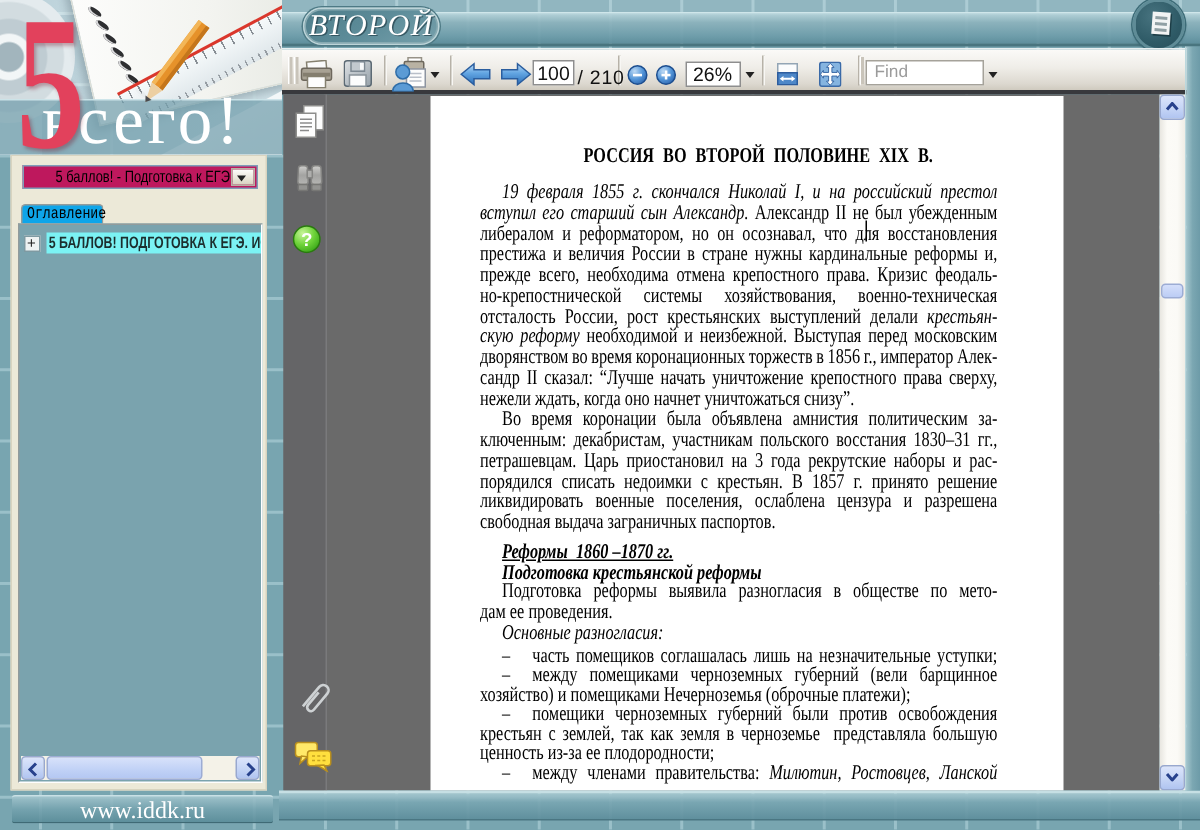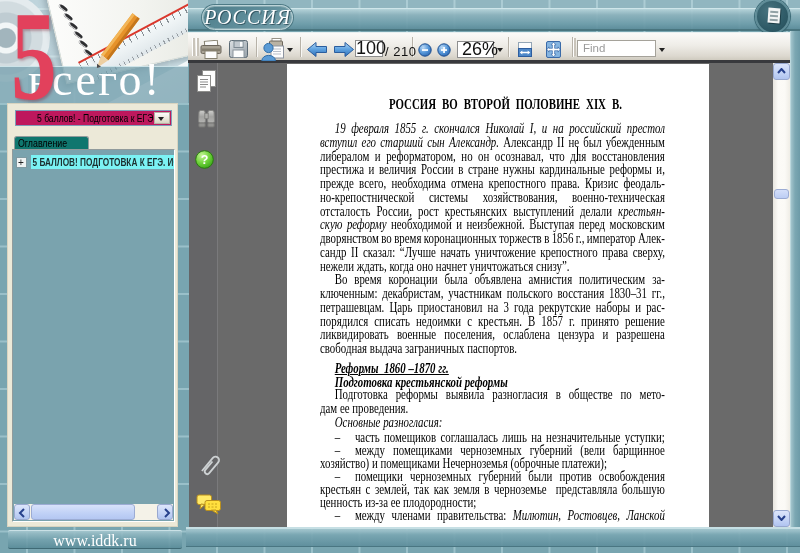--- a/index.html
+++ b/index.html
@@ -56,21 +56,21 @@
     background:linear-gradient(#fbfaf8, #efede8 45%, #dcd8cf 85%, #cfcabf);
     border-top:1px solid #e8f0f1;
     border-bottom:3px solid #38393d;
   }
   .grip { position:absolute; top:5px; width:3px; height:18px;
     border-left:1px solid #fff; background:#c9c4ba; }
   .tsep { position:absolute; top:4px; width:2px; height:20px;
     background:#b7b2a8; border-right:1px solid #f8f7f4; }
   .tbox {
     position:absolute; background:#fff; border:1px solid #8e8e8e;
-    font-size:18px; color:#111;
+    font-size:13px; color:#111;
   }
   .dd { position:absolute; width:0; height:0; border-left:3.5px solid transparent;
     border-right:3.5px solid transparent; border-top:4.5px solid #222; }
 
   
   #docarea { left:189px; top:63px; width:584px; height:464px; background:#6a6a6a; }
   #sidebar { left:189px; top:63px; width:29px; height:464px; background:#656567; border-right:1px solid #7a7a7c; }
   #page { left:287px; top:64px; width:422px; height:463px; background:#fff; }
 
   
@@ -91,23 +91,23 @@
   #lpanel {
     left:7px; top:103px; width:171px; height:424px;
     background:#ece9d8; border:1px solid #d8d4c0;
   }
   #combo { position:absolute; left:7px; top:6px; width:157px; height:16px;
     background:#be185d; border:1px solid #7f9db9;
     font-size:11px; line-height:14px; padding-left:21px; color:#000; white-space:nowrap; }
   #combo .ct { display:inline-block; transform:scaleX(.78); transform-origin:0 50%; }
   #combobtn { position:absolute; right:1px; top:1px; width:16px; height:12px;
     background:linear-gradient(#fdfdfb,#e8e5d8 60%,#d8d3c2); border:1px solid #b5b2a4; }
-  #tab { position:absolute; left:6px; top:32px; width:75px; height:13px;
-    background:#0f766e; border:1px solid #919b9c; border-bottom:none;
-    border-radius:3px 3px 0 0; font-size:11px; line-height:13px; color:#000; }
+  #tab { position:absolute; left:6px; top:32px; width:55px; height:13px;
+    background:#0ea5e9; border:1px solid #919b9c; border-bottom:none;
+    border-radius:3px 3px 0 0; font-size:11px; line-height:13px; color:#000;font-family:Liberation Mono, monospace; }
   #tab span { display:inline-block; transform:scaleX(.8); transform-origin:0 50%; margin-left:3px; }
   #treewrap { position:absolute; left:4px; top:45px; width:163px; height:373px;
     background:#7aa3ae; border:1px solid #919b9c; border-right-color:#fff; border-bottom-color:#fff; }
   #plus { position:absolute; left:2.5px; top:7px; width:11px; height:11px; background:#eef2f2;
     border:1px solid #7e9aa2; font-size:10px; line-height:10px; text-align:center; color:#222; }
   #treeitem { position:absolute; left:17.5px; top:5px; height:14px; right:0;
     background:#7bf2f4; font-size:11px; font-weight:bold; line-height:14px;
     color:#1c2e2e; white-space:nowrap; overflow:hidden; }
   #treeitem span { display:inline-block; transform:scaleX(.75); transform-origin:0 50%; padding-left:2px; }
   #hscroll { position:absolute; left:1px; bottom:1px; height:16px; right:1px; background:#f4f2e8; }
@@ -175,21 +175,21 @@
   #doc .ind { padding-left:19px; }
   #doc .h { font-weight:bold; font-style:italic; line-height:15px; }
   #doc .ls { line-height:13.0px; height:13.0px; }
   i { font-style:italic; }
 </style>
 </head>
 <body>
 
 <div class="abs" style="left:186px;top:0;width:614px;height:8px;background:rgba(235,248,250,.22)"></div>
 <div class="abs" id="titleband"></div>
-<div class="abs" id="pill">РОССИЯ</div>
+<div class="abs" id="pill">ВТОРОЙ</div>
 <div class="abs" id="circbtn">
     <div class="pg">
       <i style="top:3px"></i>
       <i style="top:7px"></i>
       <i style="top:11px"></i>
     </div>
   </div>
 
 <div class="abs" id="toolbar">
   <div class="grip" style="left:4px"></div>

